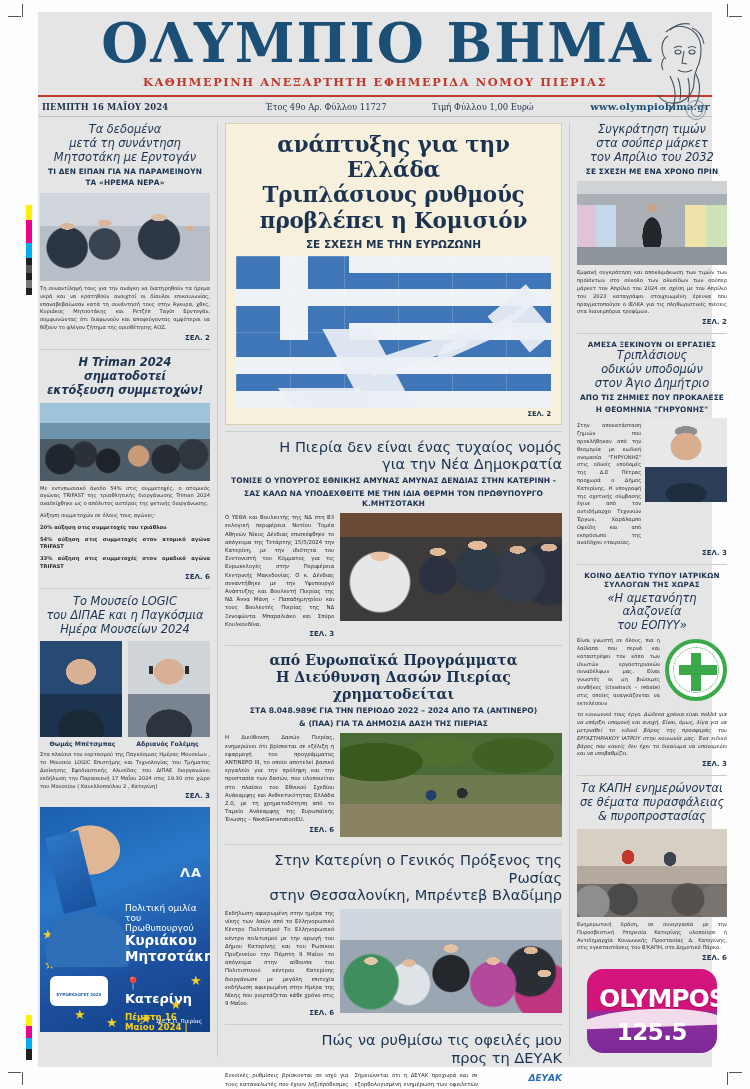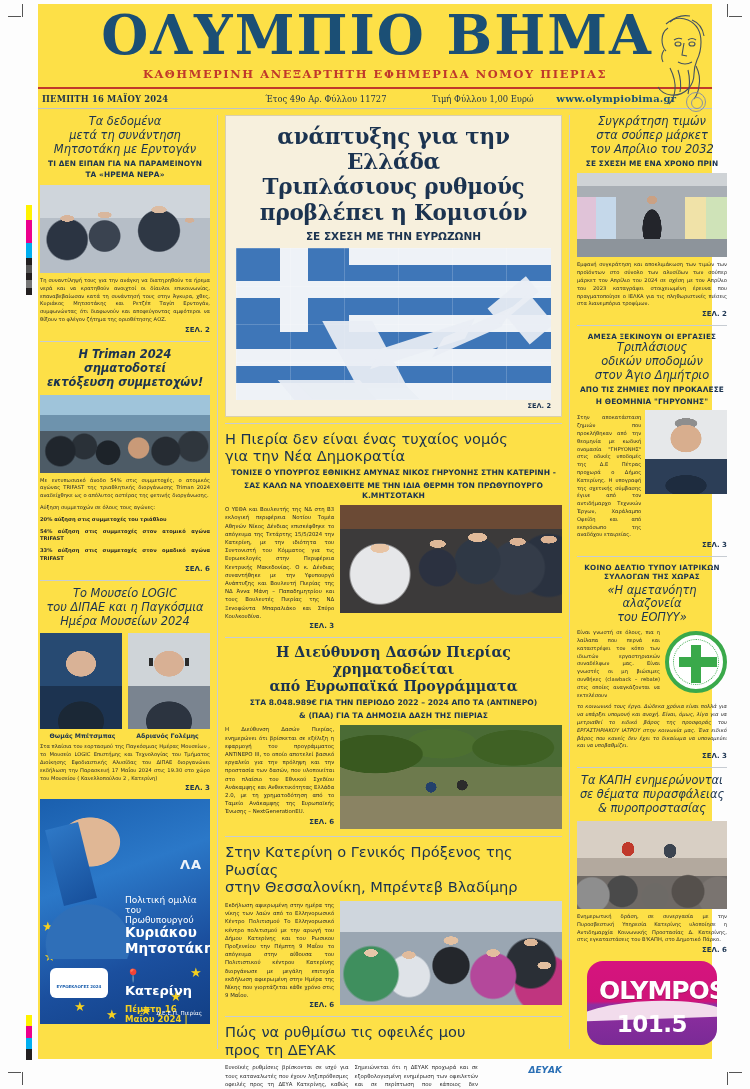--- a/index.html
+++ b/index.html
@@ -31,23 +31,23 @@
   .regbar i { flex: 1; display: block; }
   .regbar-b {
     position: absolute; left: 26px; top: 1015px;
     width: 6px; height: 45px;
     display: flex; flex-direction: column;
   }
   .regbar-b i { flex: 1; display: block; }
 
   .sheet {
     position: absolute;
-    left: 38px; top: 4px;
+    left: 38px; top: 12px;
     width: 674px; height: 1055px;
-    background: #fde047;
+    background: #e5e5e5;
   }
 
   
   .masthead { position: relative; padding: 4px 0 0 0; }
   .mh-title {
     text-align: center;
     font-family: "DejaVu Serif", "Liberation Serif", serif;
     font-weight: bold;
     font-size: 54px;
     letter-spacing: 2px;
@@ -69,21 +69,21 @@
   }
   .mh-info {
     display: flex; align-items: center;
     font-family: "DejaVu Serif", "Liberation Serif", serif;
     font-size: 8.4px; color: #20334a;
     padding: 4px 2px 4px 4px;
   }
   .mh-info .i1 { width: 30%; font-weight: bold; letter-spacing: .2px;}
   .mh-info .i2 { width: 25%; text-align: center; }
   .mh-info .i3 { width: 22%; text-align: center; }
-  .mh-info .i4 { width: 23%; text-align: left; font-weight: bold; font-size: 10px; color:#1b4f75; letter-spacing:.2px;}
+  .mh-info .i4 { width: 23%; text-align: right; font-weight: bold; font-size: 10px; color:#1b4f75; letter-spacing:.2px;}
   .mh-rule-grey { height: 1px; background: #bcc3ca; }
 
   .zeus {
     position: absolute; right: -2px; top: 6px;
     width: 66px; height: 100px;
   }
   .zeus-logo {
     position: absolute; right: 6px; top: 88px;
     width: 20px; height: 20px; border: 1px solid #8a93a0; border-radius: 50%;
   }
@@ -148,21 +148,21 @@
   }
   .lead .lsub {
     font-family: "DejaVu Sans", sans-serif;
     font-size: 10.5px; font-weight: bold; color: #1b3350;
     text-align: center; margin-top: 5px;
   }
   .lead .ph { margin-top: 6px; height: 152px; }
   .lead .cont { font-size: 6.6px; }
 
   .hl-m {
-    font-size: 14.6px; color: #1b3350; text-align: left;
+    font-size: 14.6px; color: #1b3350; text-align: right;
     line-height: 1.2;
   }
   .sub-m {
     font-size: 7.6px; font-weight: bold; color: #1b3350;
     text-align: center; line-height: 1.34; margin-top: 3px;
   }
   .hl-c {
     font-family: "DejaVu Serif","Liberation Serif",serif;
     font-size: 14.2px; font-weight: bold; color: #1b3350;
     text-align: center; line-height: 1.2;
@@ -471,21 +471,21 @@
             </div>
           </div>
           <div class="cont">ΣΕΛ. 2</div>
         </div>
 
         <div class="hr"></div>
 
         <div class="blk">
           <div class="hl-m">Η Πιερία δεν είναι ένας τυχαίος νομός</div>
           <div class="hl-m">για την Νέα Δημοκρατία</div>
-          <div class="sub-m">ΤΟΝΙΣΕ Ο ΥΠΟΥΡΓΟΣ ΕΘΝΙΚΗΣ ΑΜΥΝΑΣ ΝΙΚΟΣ ΓΗΡΥΟΝΗΣ ΣΤΗΝ ΚΑΤΕΡΙΝΗ -</div>
+          <div class="sub-m">ΤΟΝΙΣΕ Ο ΥΠΟΥΡΓΟΣ ΕΘΝΙΚΗΣ ΑΜΥΝΑΣ ΑΜΥΝΑΣ ΔΕΝΔΙΑΣ ΣΤΗΝ ΚΑΤΕΡΙΝΗ -</div>
           <div class="sub-m">ΣΑΣ ΚΑΛΩ ΝΑ ΥΠΟΔΕΧΘΕΙΤΕ ΜΕ ΤΗΝ ΙΔΙΑ ΘΕΡΜΗ ΤΟΝ ΠΡΩΘΥΠΟΥΡΓΟ Κ.ΜΗΤΣΟΤΑΚΗ</div>
           <div class="two">
             <div class="txt">
               <div class="body-m">Ο ΥΕΘΑ και Βουλευτής της ΝΔ στη Β3 εκλογική περιφέρεια Νοτίου Τομέα Αθηνών Νίκος Δένδιας επισκέφθηκε το απόγευμα της Τετάρτης 15/5/2024 την Κατερίνη, με την ιδιότητα του Συντονιστή του Κόμματος για τις Ευρωεκλογές στην Περιφέρεια Κεντρικής Μακεδονίας. Ο κ. Δένδιας συναντήθηκε με την Υφυπουργό Ανάπτυξης και Βουλευτή Πιερίας της ΝΔ Άννα Μάνη – Παπαδημητρίου και τους Βουλευτές Πιερίας της ΝΔ Ξενοφώντα Μπαραλιάκο και Σπύρο Κουλκουδίνα.</div>
               <div class="cont">ΣΕΛ. 3</div>
             </div>
             <div class="img">
               <div class="ph" style="height:108px;background:linear-gradient(180deg,#6b4a35 0 22%, #3c3a3a 22% 100%);">
                 <div class="ov" style="background:
                    radial-gradient(circle at 18% 64%, #e6e7e9 0 15%, transparent 16%),
@@ -500,22 +500,22 @@
                    radial-gradient(ellipse 6% 6% at 80% 34%, #dcb394 60%, transparent 62%),
                    radial-gradient(ellipse 6% 6% at 94% 32%, #dcb394 60%, transparent 62%);"></div>
               </div>
             </div>
           </div>
         </div>
 
         <div class="hr"></div>
 
         <div class="blk">
+          <div class="hl-c">από Ευρωπαϊκά Προγράμματα</div>
           <div class="hl-c">Η Διεύθυνση Δασών Πιερίας χρηματοδείται</div>
-          <div class="hl-c">από Ευρωπαϊκά Προγράμματα</div>
           <div class="sub-m">ΣΤΑ 8.048.989€ ΓΙΑ ΤΗΝ ΠΕΡΙΟΔΟ 2022 – 2024 ΑΠΟ ΤΑ (ΑΝΤΙΝΕΡΟ)</div>
           <div class="sub-m">&amp; (ΠΑΑ) ΓΙΑ ΤΑ ΔΗΜΟΣΙΑ ΔΑΣΗ ΤΗΣ ΠΙΕΡΙΑΣ</div>
           <div class="two">
             <div class="txt">
               <div class="body-m">Η Διεύθυνση Δασών Πιερίας, ενημερώνει ότι βρίσκεται σε εξέλιξη η εφαρμογή του προγράμματος ΑΝΤΙΝΕΡΟ ΙΙΙ, το οποίο αποτελεί βασικό εργαλείο για την πρόληψη και την προστασία των δασών, που υλοποιείται στο πλαίσιο του Εθνικού Σχεδίου Ανάκαμψης και Ανθεκτικότητας Ελλάδα 2.0, με τη χρηματοδότηση από το Ταμείο Ανάκαμψης της Ευρωπαϊκής Ένωσης – NextGenerationEU.</div>
               <div class="cont">ΣΕΛ. 6</div>
             </div>
             <div class="img">
               <div class="ph" style="height:104px;background:linear-gradient(180deg,#4a6b35 0 40%, #6d7a4d 40% 68%, #8a8363 68% 100%);">
                 <div class="ov" style="background:
@@ -658,19 +658,19 @@
                radial-gradient(circle at 74% 80%, #55504c 0 12%, transparent 13%),
                radial-gradient(circle at 94% 86%, #7a7470 0 12%, transparent 13%);"></div>
           </div>
           <div class="body-s">Ενημερωτική δράση, σε συνεργασία με την Πυροσβεστική Υπηρεσία Κατερίνης υλοποίησε η Αντιδημαρχία Κοινωνικής Προστασίας Δ. Κατερίνης,  στις εγκαταστάσεις του Β'ΚΑΠΗ, στο Δημοτικό Πάρκο.</div>
           <div class="cont">ΣΕΛ. 6</div>
         </div>
 
         <div class="olympos">
           <div class="swoop"></div>
           <div class="oname">OLYMPOS</div>
-          <div class="ofreq">101.5</div>
+          <div class="ofreq">125.5</div>
         </div>
       </div>
 
     </div>
   </div>
 </div>
 
 </body></html>

